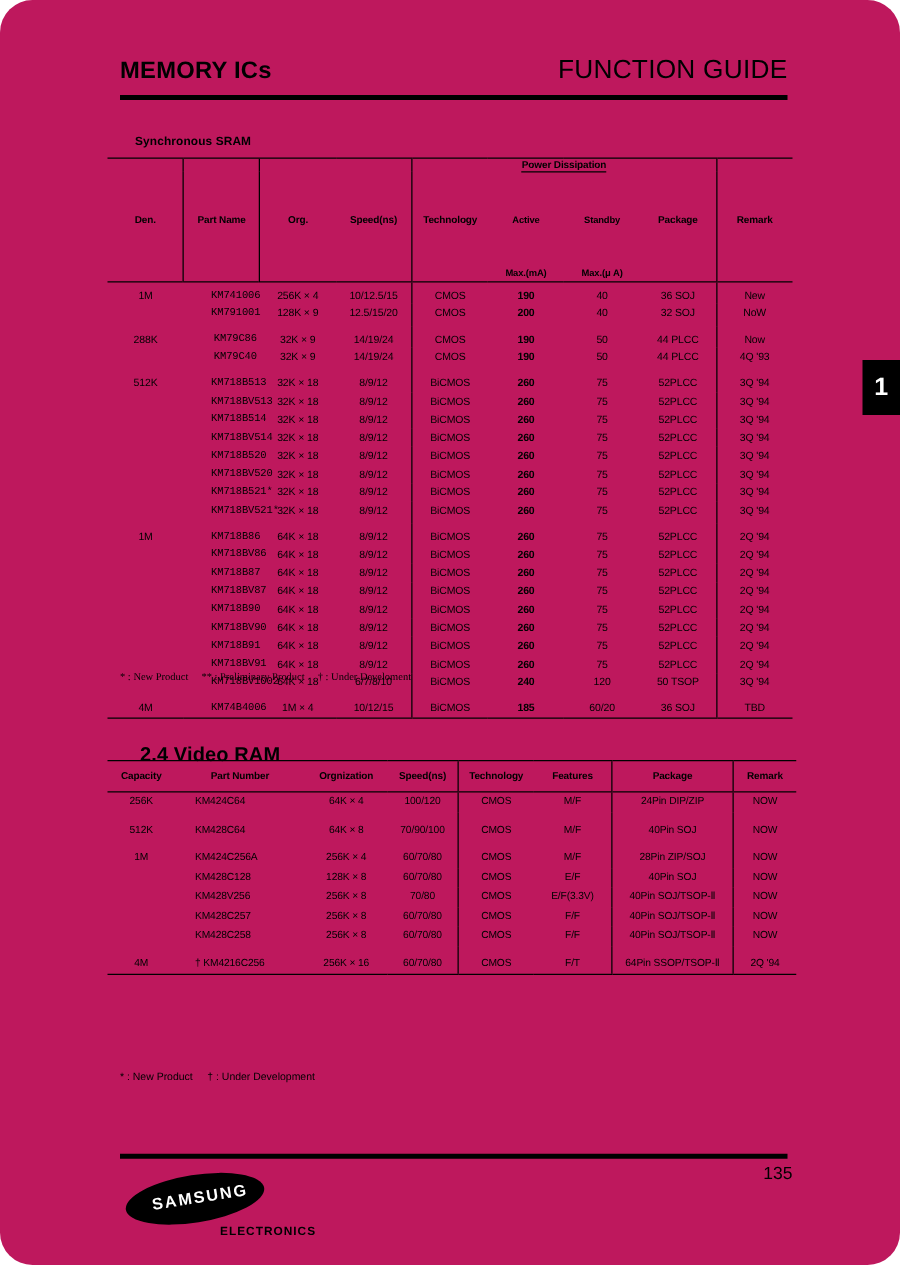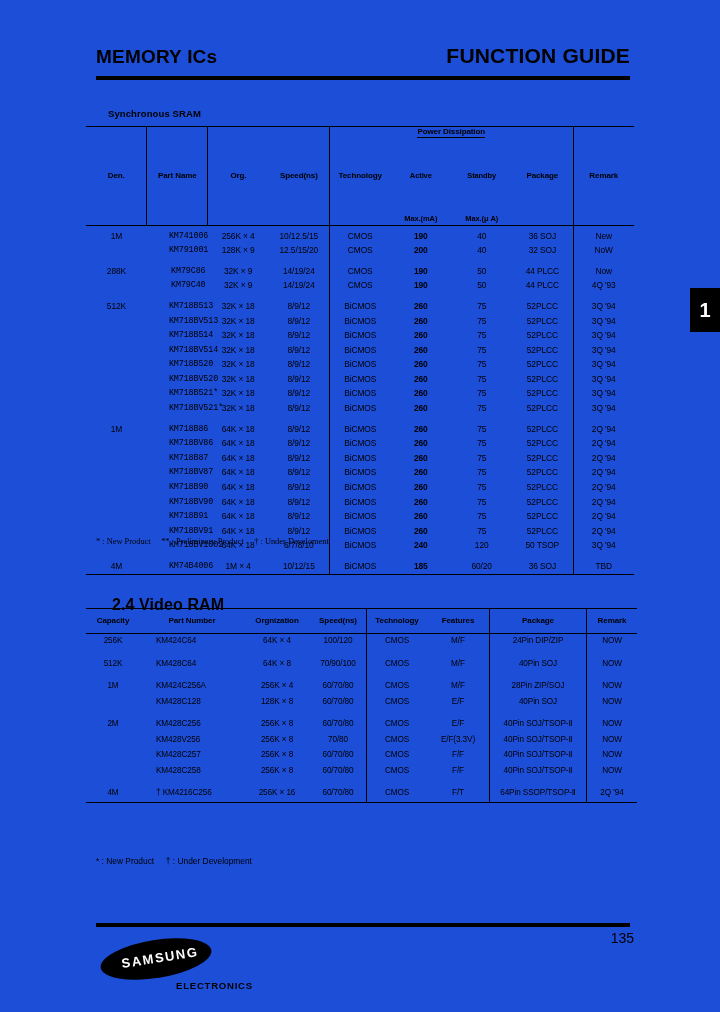--- a/index.html
+++ b/index.html
@@ -10,42 +10,43 @@
   }
   body {
     font-family: "Liberation Sans", sans-serif;
     color: #000;
   }
   .page {
     position: relative;
     width: 720px;
     height: 1012px;
     margin: 0 auto;
-    background: #1d4ed8;
+    background: #be185d;
     overflow: hidden;
+    border-radius: 26px;
   }
 
   
   .masthead {
     position: absolute;
     left: 96px;
     top: 44px;
     width: 534px;
     display: flex;
     justify-content: space-between;
     align-items: baseline;
   }
   .masthead .mh-left {
     font-size: 19px;
     font-weight: bold;
     letter-spacing: .2px;
   }
   .masthead .mh-right {
     font-size: 21px;
-    font-weight: bold;
+    font-weight: normal;
     letter-spacing: .2px;
   }
   .head-rule {
     position: absolute;
     left: 96px;
     top: 76px;
     width: 534px;
     height: 4px;
     background: #000;
   }
@@ -556,30 +557,20 @@
         <tr>
           <td class="v-cap"></td>
           <td class="v-part">KM428C128</td>
           <td class="v-org">128K × 8</td>
           <td class="v-spd">60/70/80</td>
           <td class="v-tech vline-l">CMOS</td>
           <td class="v-feat">E/F</td>
           <td class="v-pkg vline-l">40Pin SOJ</td>
           <td class="v-rem vline-l">NOW</td>
         </tr>
-        <tr class="vgap">
-          <td class="v-cap">2M</td>
-          <td class="v-part">KM428C256</td>
-          <td class="v-org">256K × 8</td>
-          <td class="v-spd">60/70/80</td>
-          <td class="v-tech vline-l">CMOS</td>
-          <td class="v-feat">E/F</td>
-          <td class="v-pkg vline-l">40Pin SOJ/TSOP-Ⅱ</td>
-          <td class="v-rem vline-l">NOW</td>
-        </tr>
         <tr>
           <td class="v-cap"></td>
           <td class="v-part">KM428V256</td>
           <td class="v-org">256K × 8</td>
           <td class="v-spd">70/80</td>
           <td class="v-tech vline-l">CMOS</td>
           <td class="v-feat">E/F(3.3V)</td>
           <td class="v-pkg vline-l">40Pin SOJ/TSOP-Ⅱ</td>
           <td class="v-rem vline-l">NOW</td>
         </tr>

